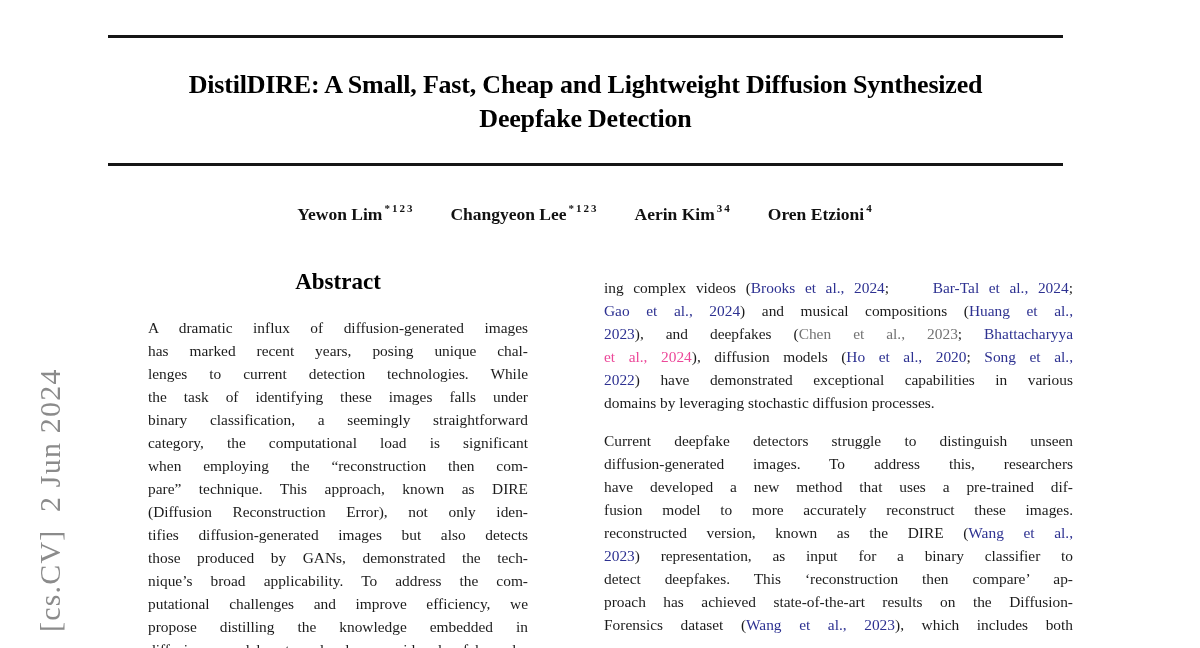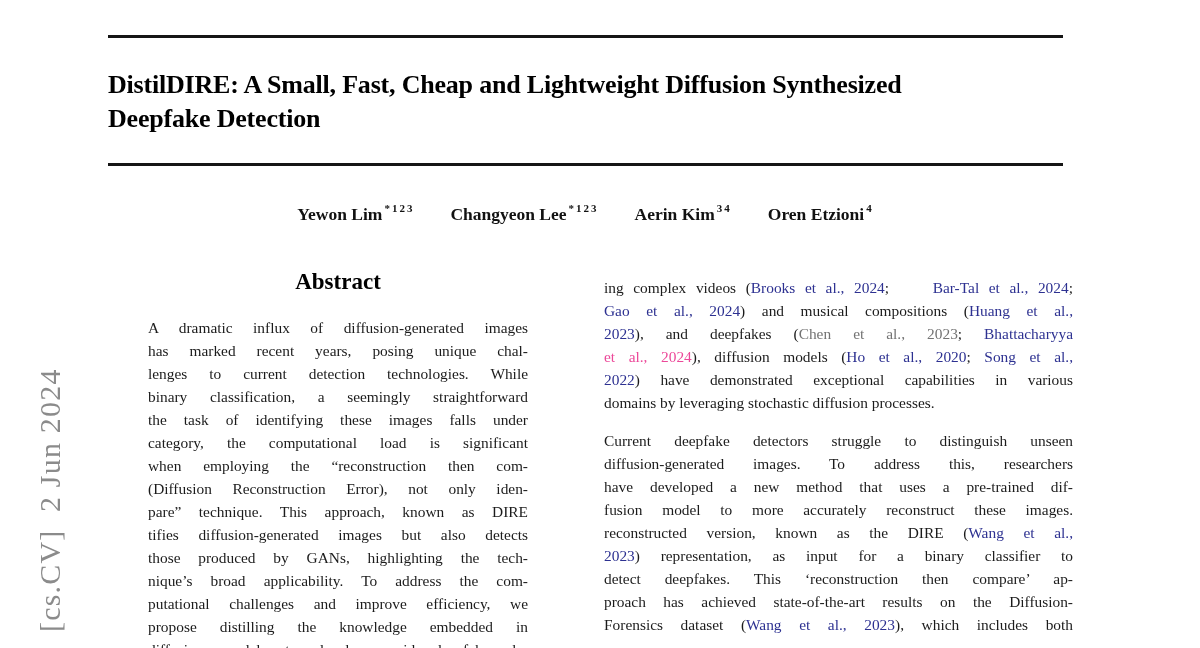--- a/index.html
+++ b/index.html
@@ -5,21 +5,21 @@
   html,body{margin:0;padding:0;background:#ffffff;}
   .page{
     position:relative;width:1200px;height:648px;background:#ffffff;
     overflow:hidden;font-family:"Liberation Serif", serif;color:#1b1b1b;
   }
   .rule{position:absolute;left:108px;width:955px;height:2.6px;background:#151515;}
   .rule-top{top:35px;}
   .rule-mid{top:163px;}
   .title{
     position:absolute;left:108px;top:68px;width:955px;margin:0;
-    font-size:26px;font-weight:bold;color:#000;
+    text-align:center;font-size:26px;font-weight:bold;color:#000;
     line-height:34px;letter-spacing:-0.2px;
   }
   .title span{display:block;}
   .authors{
     position:absolute;left:108px;top:203px;width:955px;
     display:flex;justify-content:center;align-items:baseline;gap:36px;
     font-size:17.5px;font-weight:bold;color:#111;white-space:nowrap;
   }
   .asup{font-size:11px;font-weight:bold;letter-spacing:2px;margin-left:2px;position:relative;top:-1px;}
   .leftcol{position:absolute;left:148px;top:269px;width:380px;}
@@ -60,28 +60,28 @@
       <span class="author"><span class="aname">Aerin Kim</span><sup class="asup">34</sup></span>
       <span class="author"><span class="aname">Oren Etzioni</span><sup class="asup">4</sup></span>
     </div>
 
   <div class="leftcol">
     <div class="abs-head">Abstract</div>
     <div class="abs-body" id="abs-body">
         <div class="jline">A dramatic influx of diffusion-generated images</div>
         <div class="jline">has marked recent years, posing unique chal-</div>
         <div class="jline">lenges to current detection technologies. While</div>
+        <div class="jline">the task of identifying these images falls under</div>
         <div class="jline">binary classification, a seemingly straightforward</div>
-        <div class="jline">the task of identifying these images falls under</div>
         <div class="jline">category, the computational load is significant</div>
         <div class="jline">when employing the “reconstruction then com-</div>
+        <div class="jline">pare” technique. This approach, known as DIRE</div>
         <div class="jline">(Diffusion Reconstruction Error), not only iden-</div>
-        <div class="jline">pare” technique. This approach, known as DIRE</div>
         <div class="jline">tifies diffusion-generated images but also detects</div>
-        <div class="jline">those produced by GANs, highlighting the tech-</div>
+        <div class="jline">those produced by GANs, demonstrated the tech-</div>
         <div class="jline">nique’s broad applicability. To address the com-</div>
         <div class="jline">putational challenges and improve efficiency, we</div>
         <div class="jline">propose distilling the knowledge embedded in</div>
         <div class="jline">diffusion models to develop rapid deepfake de-</div>
       </div>
   </div>
 
   <div class="rightcol" id="right-col">
       <div class="para">
         <div class="jline"><span class="plain">ing complex videos (</span><span class="cite" style="color: rgb(45, 49, 145);">Brooks et al., 2024</span><span class="plain">; </span><span class="cite" style="color: rgb(45, 49, 145); margin-left: 34px;">Bar-Tal et al., 2024</span><span class="plain">;</span></div>

